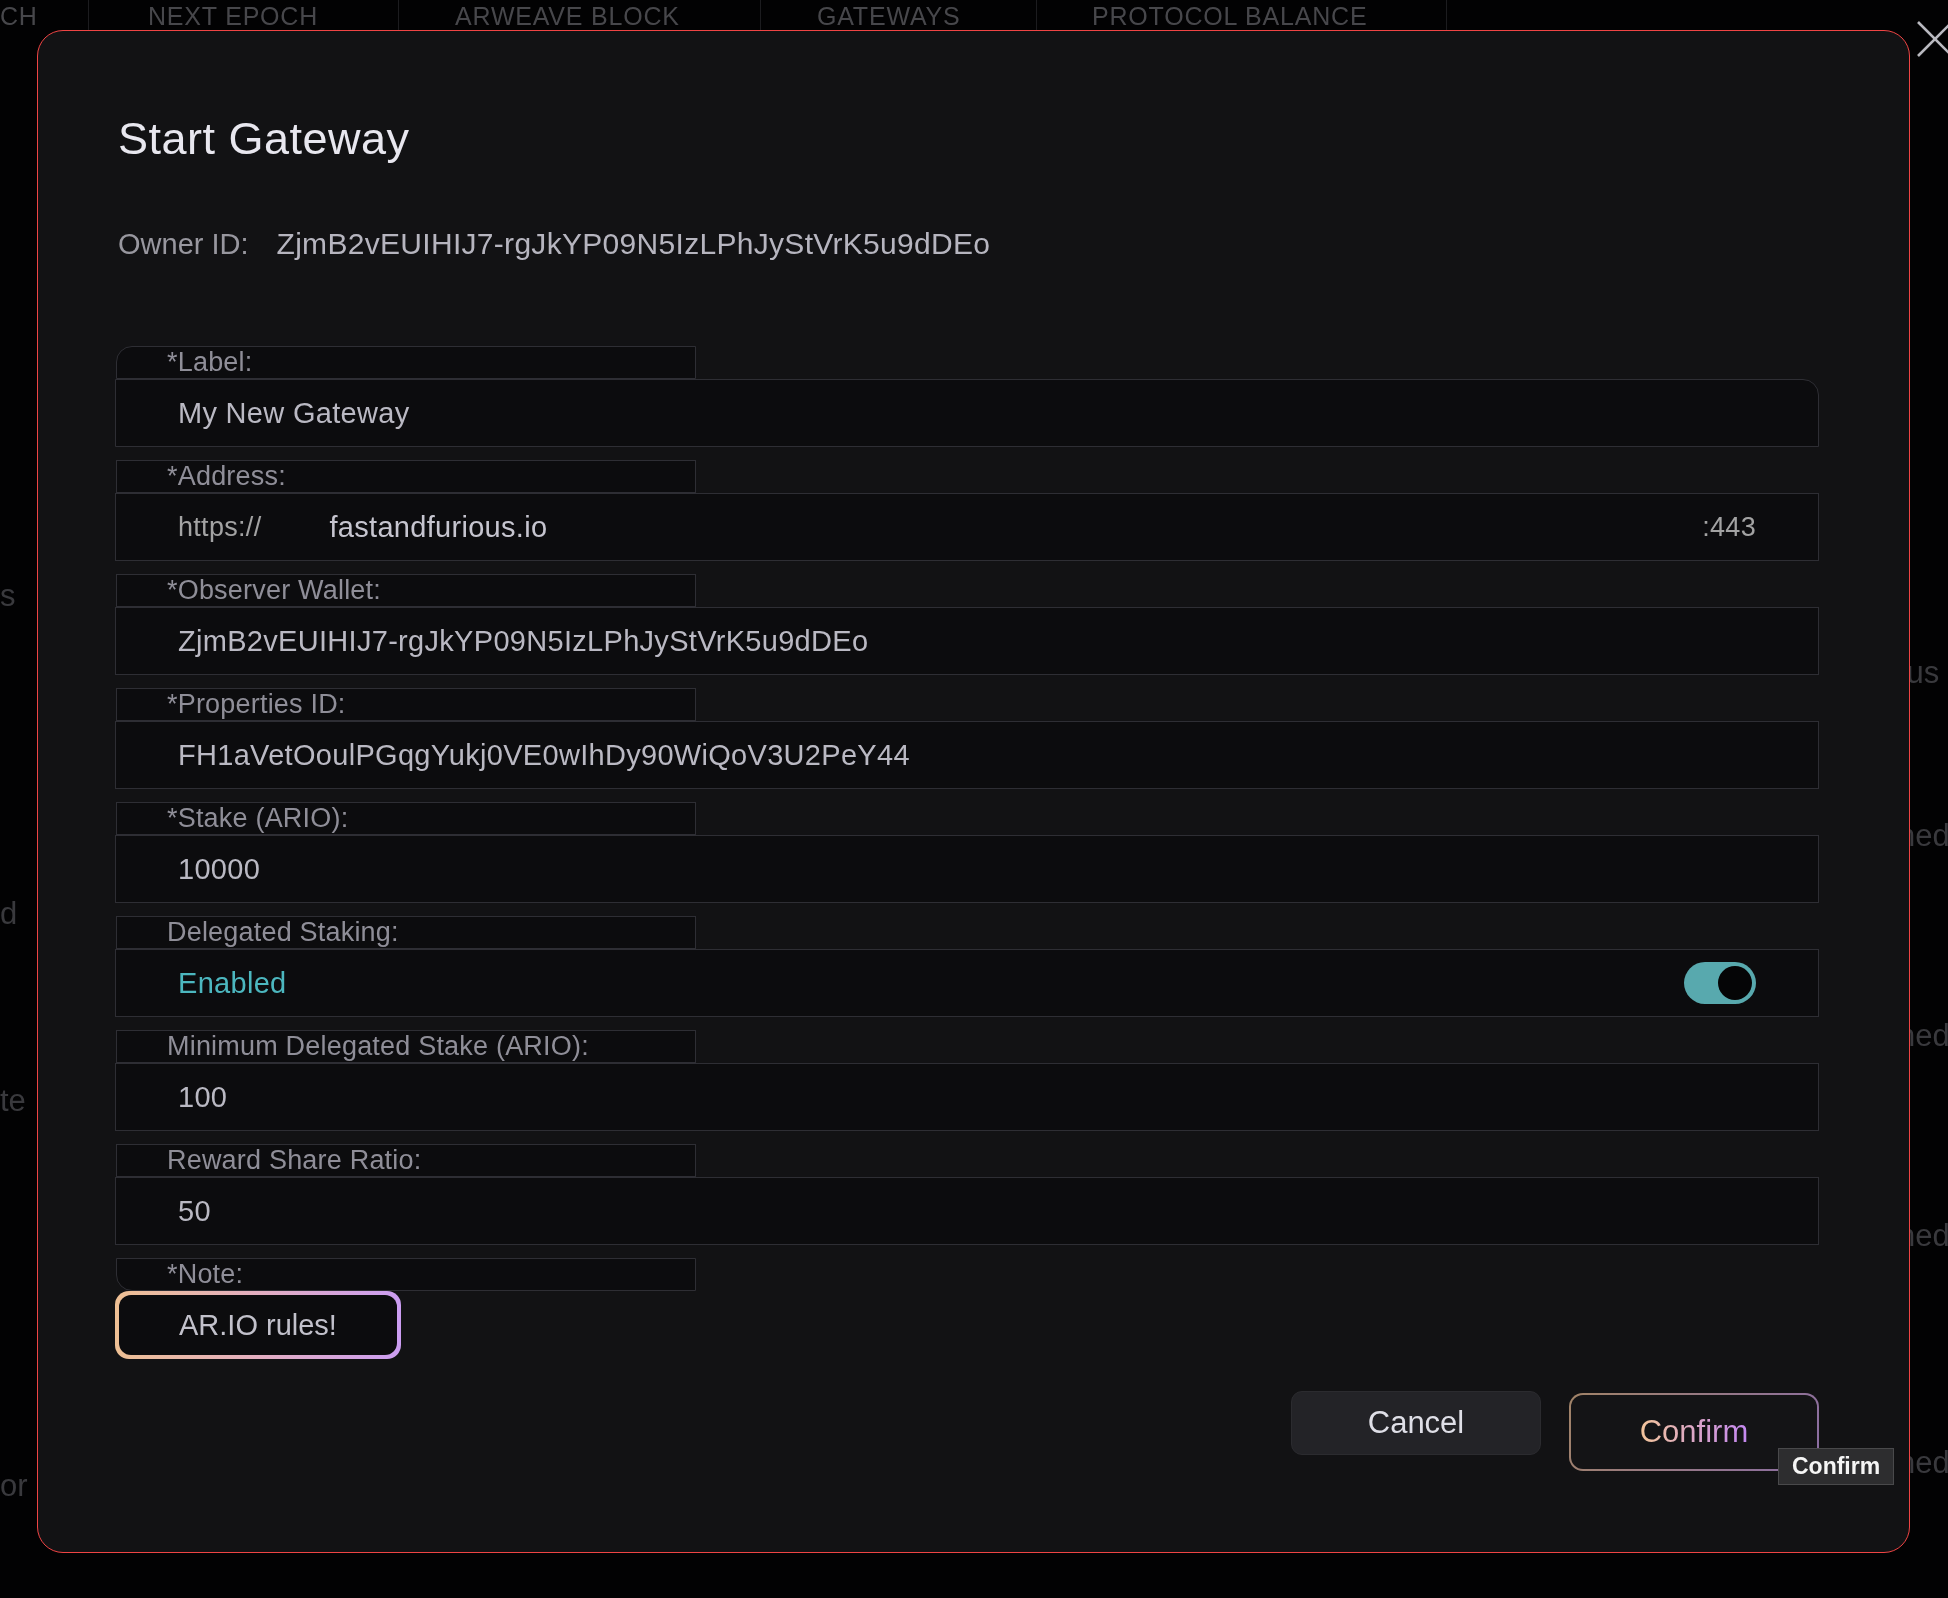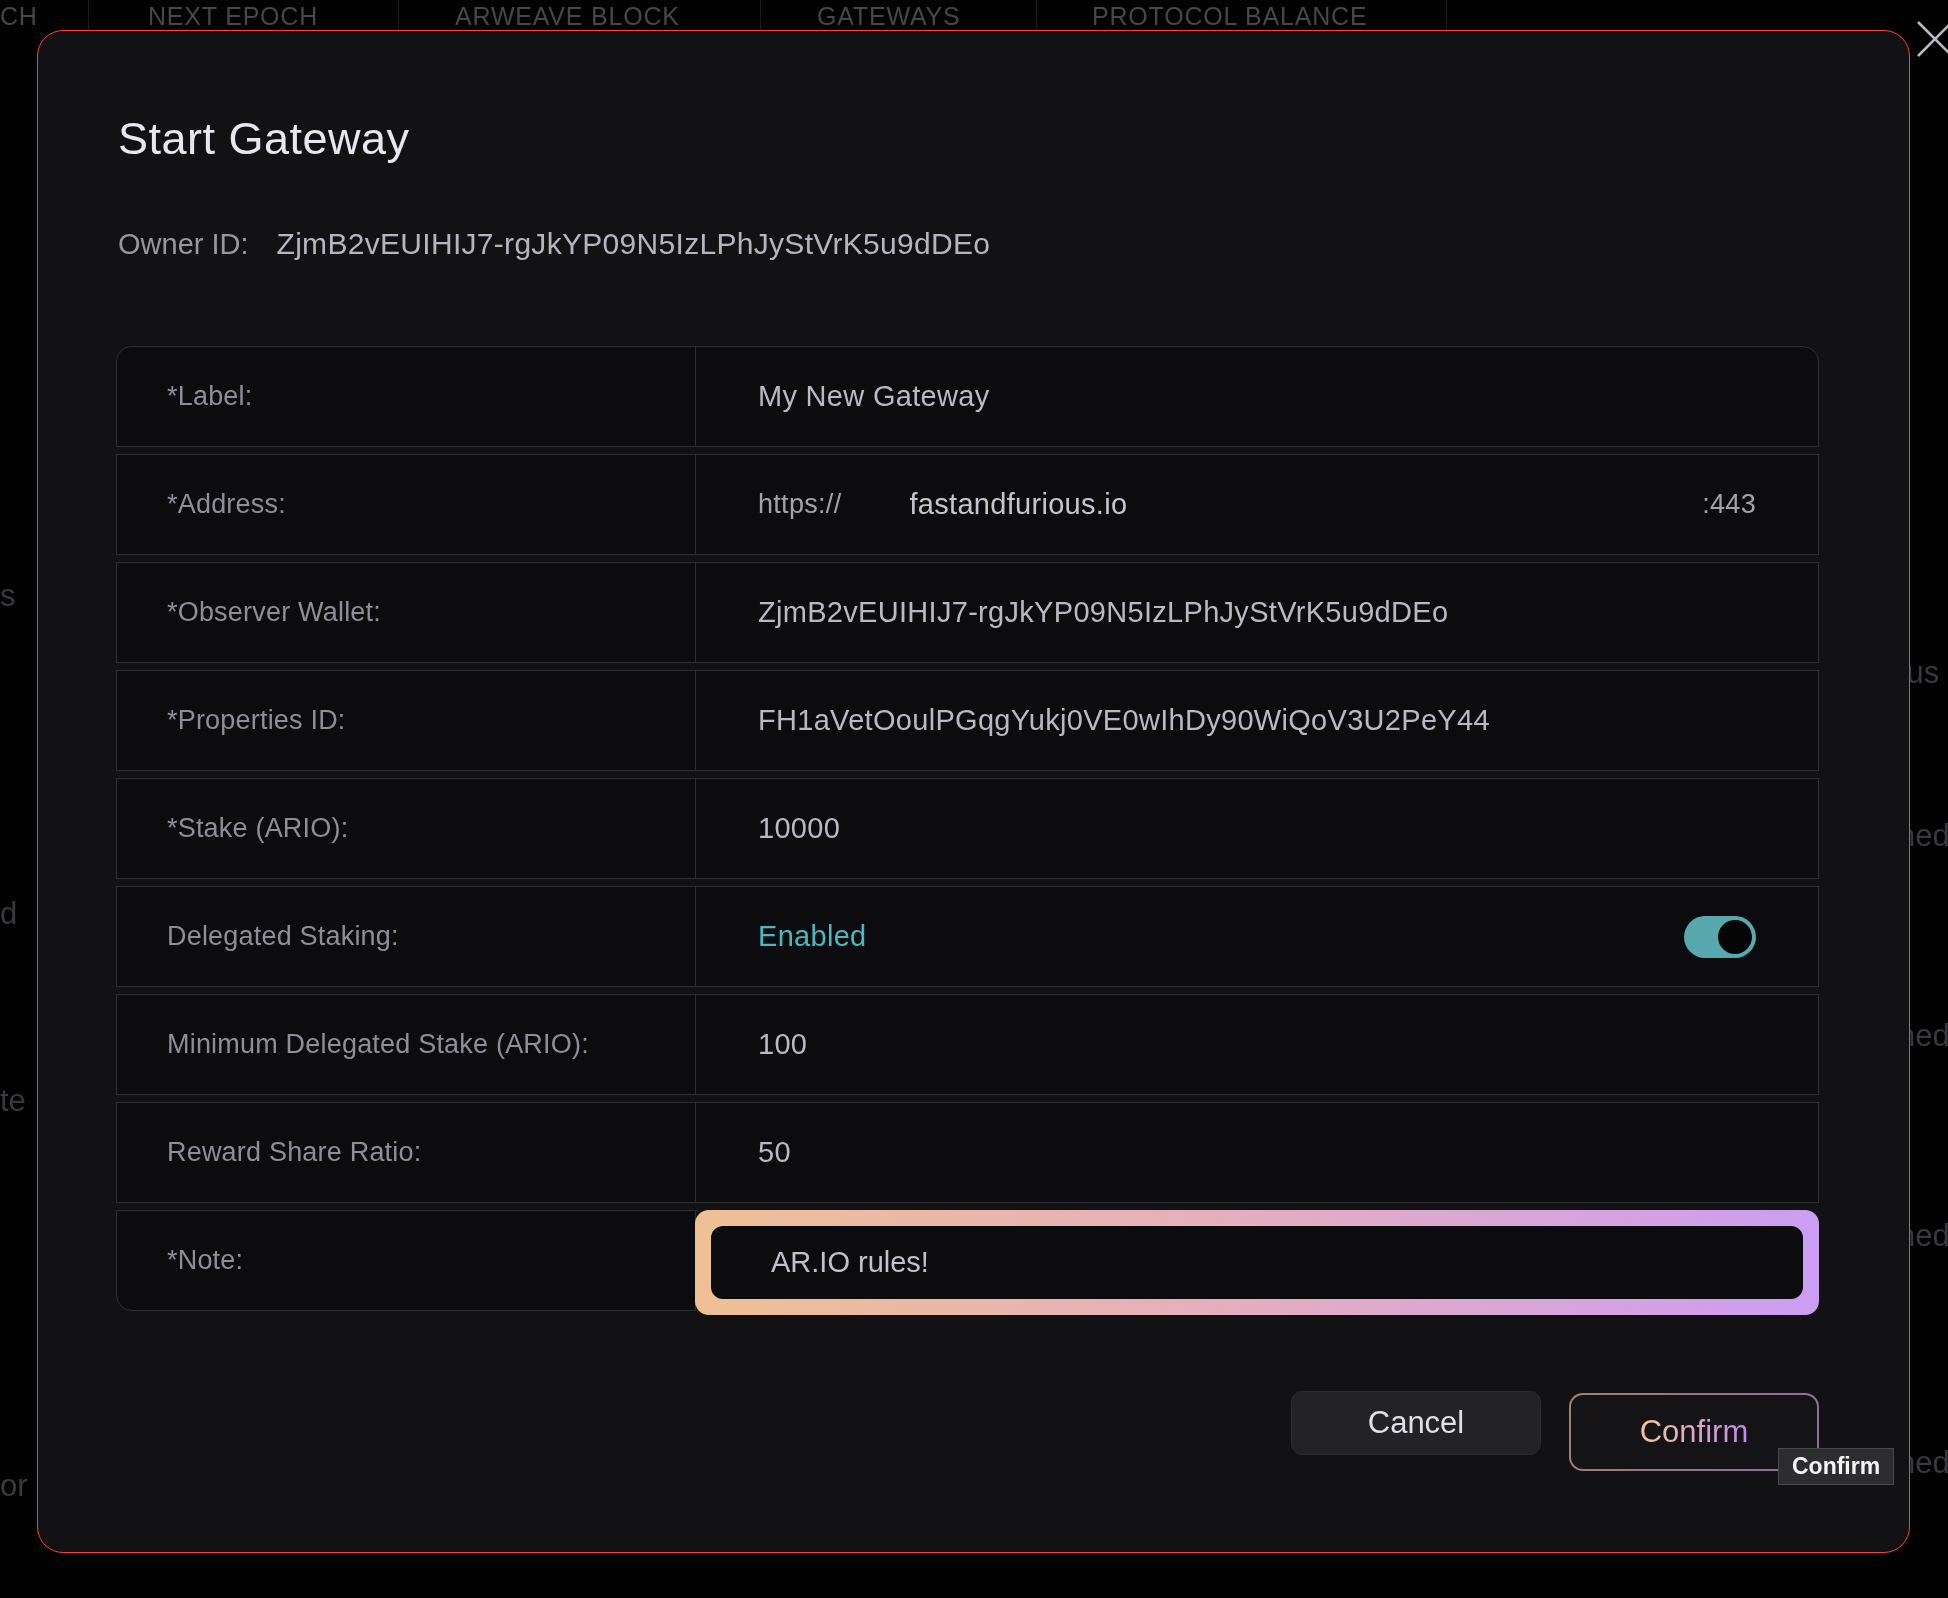--- a/index.html
+++ b/index.html
@@ -29,21 +29,21 @@
   .modal-title{
     position:absolute; left:80px; top:82px;
     font-size:45px; font-weight:500; color:#e8e7ef; letter-spacing:.5px;
   }
   .owner-line{ position:absolute; left:80px; top:196px; display:flex; align-items:baseline; }
   .owner-label{ font-size:29px; color:#98979f; }
   .owner-value{ font-size:30px; color:#b6b5bf; margin-left:28px; letter-spacing:.3px; }
 
   
   .form-table{ position:absolute; left:78px; top:315px; width:1703px; }
-  .frow{ display:flex; height:101px; margin-bottom:7px; }
+  .frow{ display:flex; height:101px; margin-bottom:13px;flex-direction:column; }
   .fcell{
     background:#0c0c0e; border:1px solid #2e2e34;
     display:flex; align-items:center;
   }
   .fcell.lab{ width:580px; padding-left:50px; font-size:27px; color:#8f8e98; letter-spacing:.2px; }
   .fcell.val{ flex:1; margin-left:-1px; padding:0 62px; font-size:29px; color:#bab9c3; letter-spacing:.3px; }
   .frow:first-child .lab{ border-top-left-radius:16px; }
   .frow:first-child .val{ border-top-right-radius:16px; }
   .frow:last-child  .lab{ border-bottom-left-radius:16px; }
   .proto,.port{ font-size:27px; color:#a3a3a3; }
@@ -52,21 +52,21 @@
   .teal-text{ color:#4cb7bf; }
   .toggle{
     margin-left:auto; width:72px; height:42px; border-radius:21px;
     background:#58a9ae; position:relative; cursor:pointer;
   }
   .toggle .knob{
     position:absolute; right:4px; top:4px; width:34px; height:34px;
     border-radius:50%; background:#050506;
   }
   .grad-wrap{
-    flex:1; margin-left:-1px; padding:16px; border-radius:14px;
+    flex:1; margin-left:-1px; padding:4px; border-radius:14px;
     background:linear-gradient(90deg,#eec094,#e3aec0,#cb9df2);
     height:105px; align-self:flex-start;
   }
   .grad-inner{
     width:100%; height:100%; border-radius:12px; background:#0c0c0e;
     display:flex; align-items:center; padding:0 60px;
     font-size:29px; color:#c2c1cb;
   }
 
   

